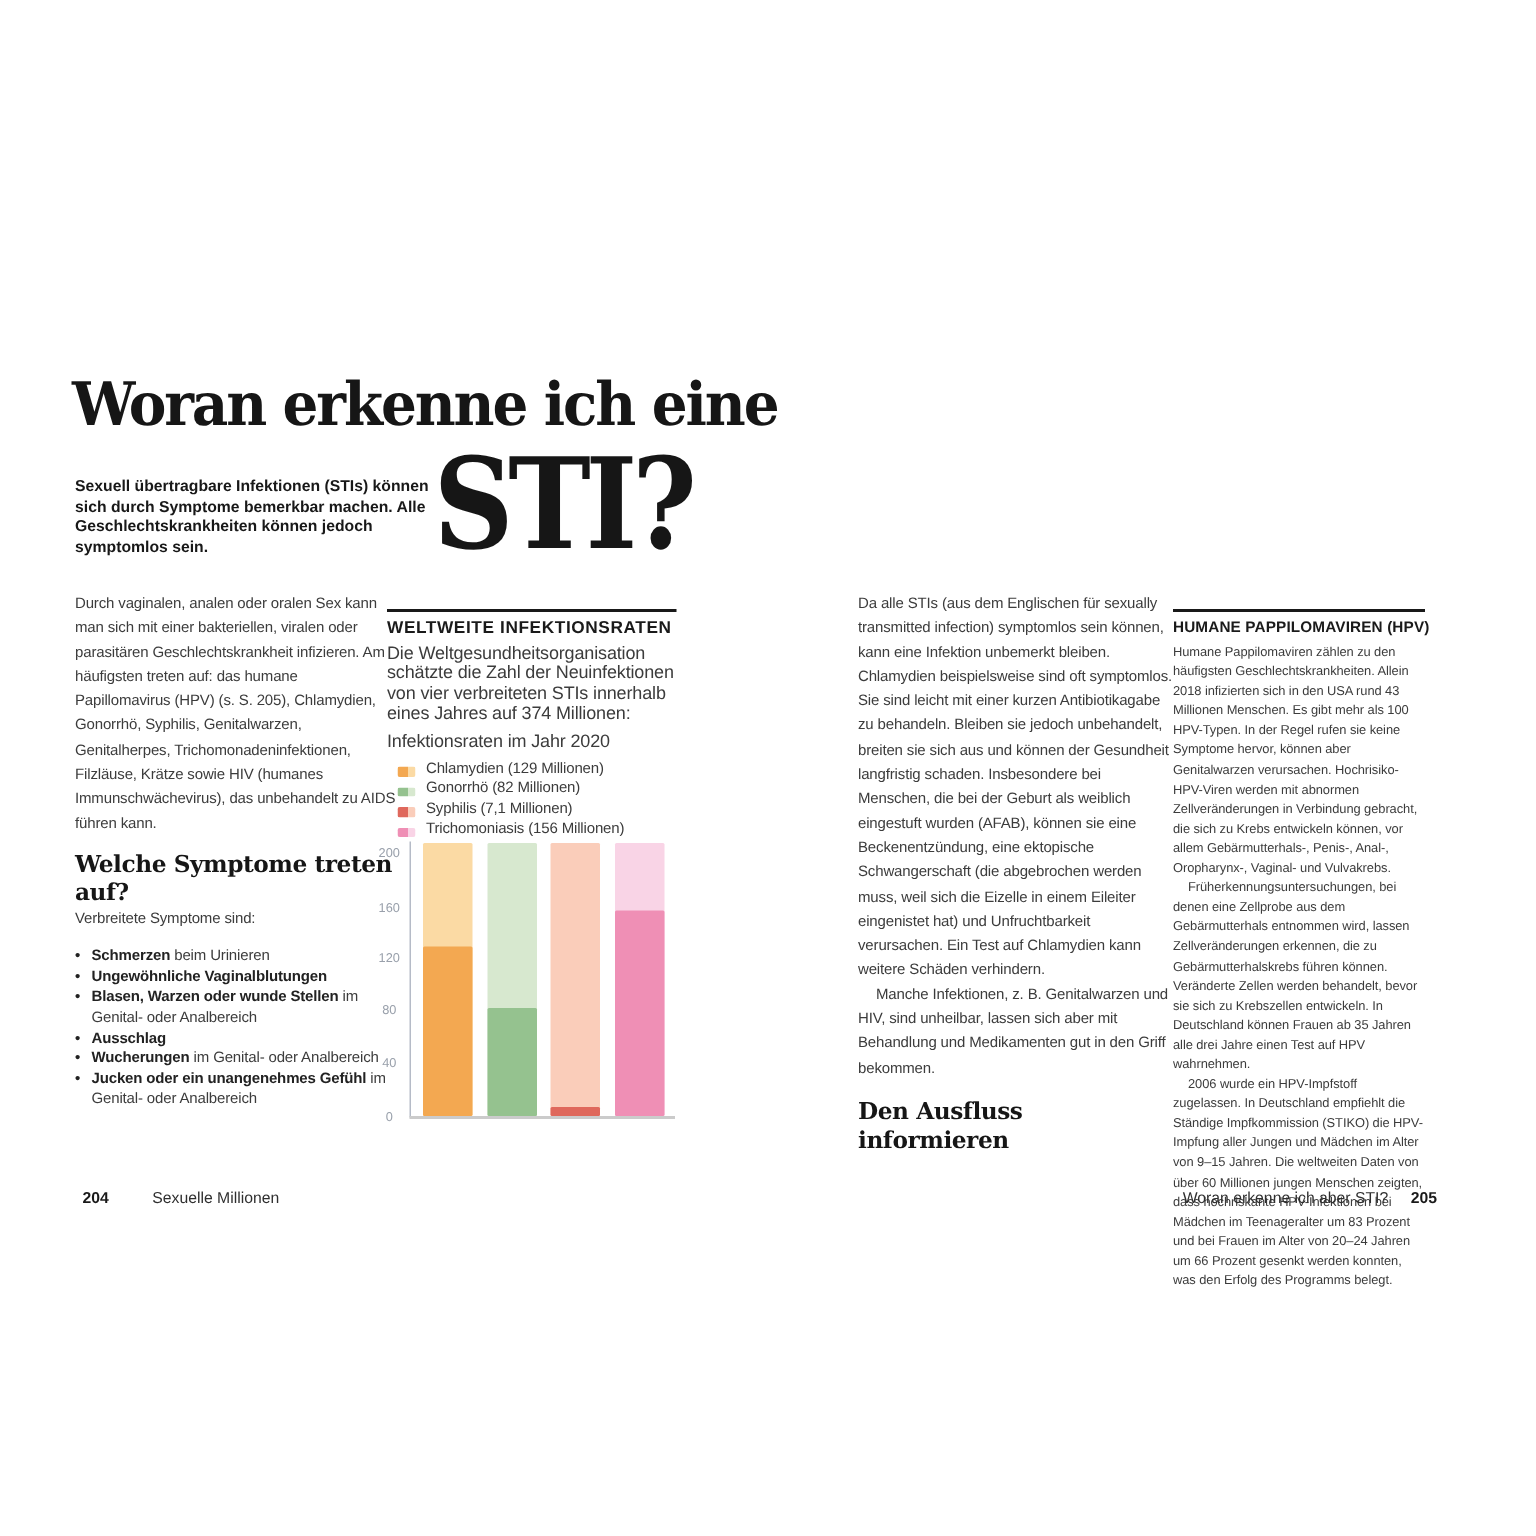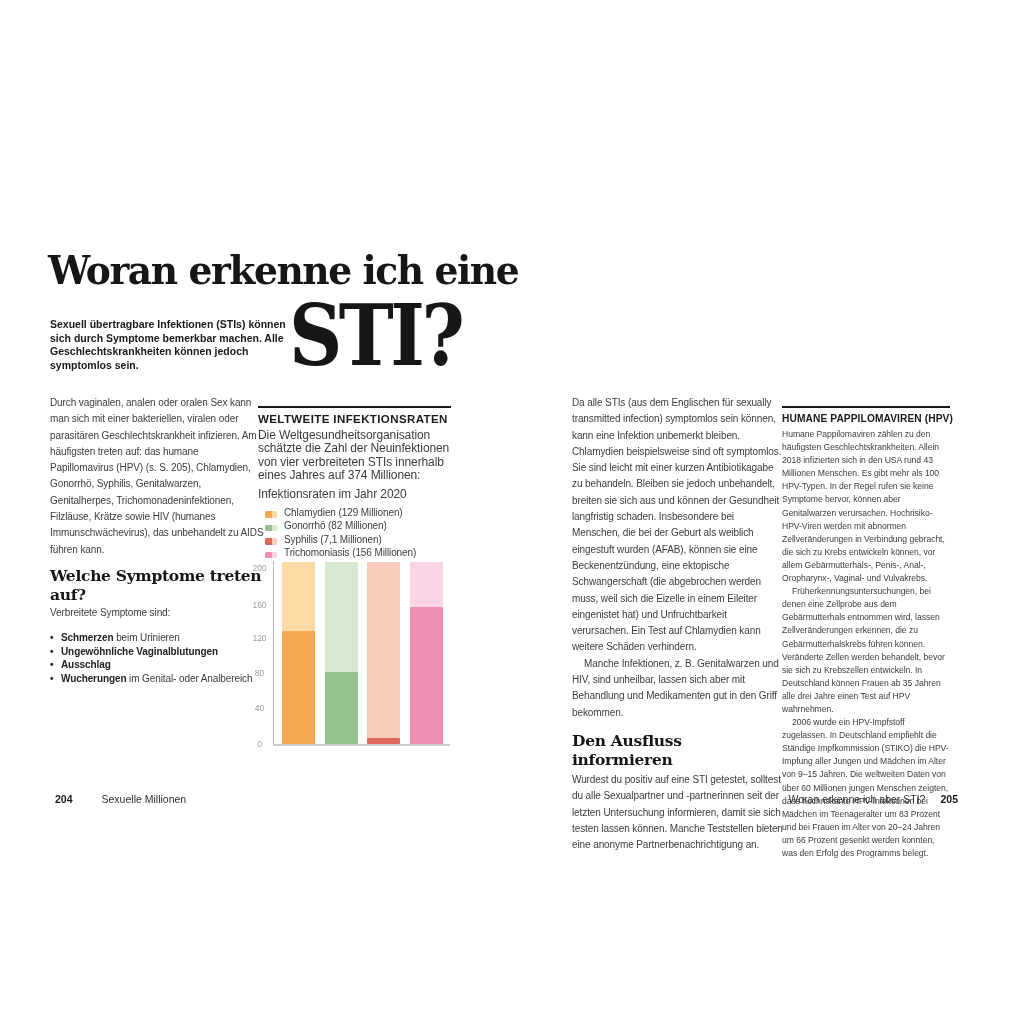--- a/index.html
+++ b/index.html
@@ -59,22 +59,24 @@
 
   <div class="abs intro" style="left:50px;top:318px;width:236px;">Sexuell übertragbare Infektionen (STIs) können sich durch Symptome bemerkbar machen. Alle Geschlechtskrankheiten können jedoch symptomlos sein.</div>
 
   <div class="abs" style="left:50px;top:395px;width:214px;">
     <div class="copy">Durch vaginalen, analen oder oralen Sex kann man sich mit einer bakteriellen, viralen oder parasitären Geschlechtskrankheit infizieren. Am häufigsten treten auf: das humane Papillomavirus (HPV) (s. S. 205), Chlamydien, Gonorrhö, Syphilis, Genitalwarzen, Genitalherpes, Trichomonadeninfektionen, Filzläuse, Krätze sowie HIV (humanes Immunschwächevirus), das unbehandelt zu AIDS führen kann.</div>
     <div class="serif sub-head" style="margin-top:9px;">Welche Symptome treten auf?</div>
     <div class="lead">Verbreitete Symptome sind:</div>
     <ul class="sym">
         <li><b>Schmerzen</b> beim Urinieren</li>
         <li><b>Ungewöhnliche Vaginalblutungen</b></li>
+        <li><b>Blasen, Warzen oder wunde Stellen</b> im Genital- oder Analbereich</li>
         <li><b>Ausschlag</b></li>
         <li><b>Wucherungen</b> im Genital- oder Analbereich</li>
+        <li><b>Jucken oder ein unangenehmes Gefühl</b> im Genital- oder Analbereich</li>
       </ul>
   </div>
 
   <div class="abs footer" style="left:55px;top:793px;gap:29px;">
     <span class="num">204</span>
     <span>Sexuelle Millionen</span>
   </div>
 
   <div class="abs" style="left:258px;top:406px;width:193px;">
     <div class="rule"></div>
@@ -131,21 +133,20 @@
       <div class="ytick" style="top: 112.162px;">80</div>
       <div class="ytick" style="top: 76.9928px;">120</div>
       <div class="ytick" style="top: 44px;">160</div>
       <div class="ytick" style="top: 6.65459px;">200</div>
     </div>
 
   <div class="abs copy" style="left:572px;top:395px;width:212px;">
     <p>Da alle STIs (aus dem Englischen für sexually transmitted infection) symptomlos sein können, kann eine Infektion unbemerkt bleiben. Chlamydien beispielsweise sind oft symptomlos. Sie sind leicht mit einer kurzen Antibiotikagabe zu behandeln. Bleiben sie jedoch unbehandelt, breiten sie sich aus und können der Gesundheit langfristig schaden. Insbesondere bei Menschen, die bei der Geburt als weiblich eingestuft wurden (AFAB), können sie eine Beckenentzündung, eine ektopische Schwangerschaft (die abgebrochen werden muss, weil sich die Eizelle in einem Eileiter eingenistet hat) und Unfruchtbarkeit verursachen. Ein Test auf Chlamydien kann weitere Schäden verhindern.</p>
     <p class="ind">Manche Infektionen, z. B. Genitalwarzen und HIV, sind unheilbar, lassen sich aber mit Behandlung und Medikamenten gut in den Griff bekommen.</p>
     <div class="serif sub-head" style="margin:11px 0 3px 0;">Den Ausfluss informieren</div>
-    <p>Wurdest du positiv auf eine STI getestet, solltest du alle Sexualpartner und -partnerinnen seit der letzten Untersuchung informieren, damit sie sich testen lassen können. Manche Teststellen bieten eine anonyme Partnerbenachrichtigung an.</p>
   </div>
 
   <div class="abs" style="left:782px;top:406px;width:168px;">
     <div class="rule"></div>
     <div class="box-head" style="margin-top:5px;font-size:10.2px;letter-spacing:0.1px;">HUMANE PAPPILOMAVIREN (HPV)</div>
     <div class="xsmall" style="margin-top:4px;">
       <p>Humane Pappilomaviren zählen zu den häufigsten Geschlechtskrankheiten. Allein 2018 infizierten sich in den USA rund 43 Millionen Menschen. Es gibt mehr als 100 HPV-Typen. In der Regel rufen sie keine Symptome hervor, können aber Genitalwarzen verursachen. Hochrisiko-HPV-Viren werden mit abnormen Zellveränderungen in Verbindung gebracht, die sich zu Krebs entwickeln können, vor allem Gebärmutterhals-, Penis-, Anal-, Oropharynx-, Vaginal- und Vulvakrebs.</p>
       <p class="ind">Früherkennungsuntersuchungen, bei denen eine Zellprobe aus dem Gebärmutterhals entnommen wird, lassen Zellveränderungen erkennen, die zu Gebärmutterhalskrebs führen können. Veränderte Zellen werden behandelt, bevor sie sich zu Krebszellen entwickeln. In Deutschland können Frauen ab 35 Jahren alle drei Jahre einen Test auf HPV wahrnehmen.</p>
       <p class="ind">2006 wurde ein HPV-Impfstoff zugelassen. In Deutschland empfiehlt die Ständige Impfkommission (STIKO) die HPV-Impfung aller Jungen und Mädchen im Alter von 9–15 Jahren. Die weltweiten Daten von über 60 Millionen jungen Menschen zeigten, dass hochriskante HPV-Infektionen bei Mädchen im Teenageralter um 83 Prozent und bei Frauen im Alter von 20–24 Jahren um 66 Prozent gesenkt werden konnten, was den Erfolg des Programms belegt.</p>
     </div>

